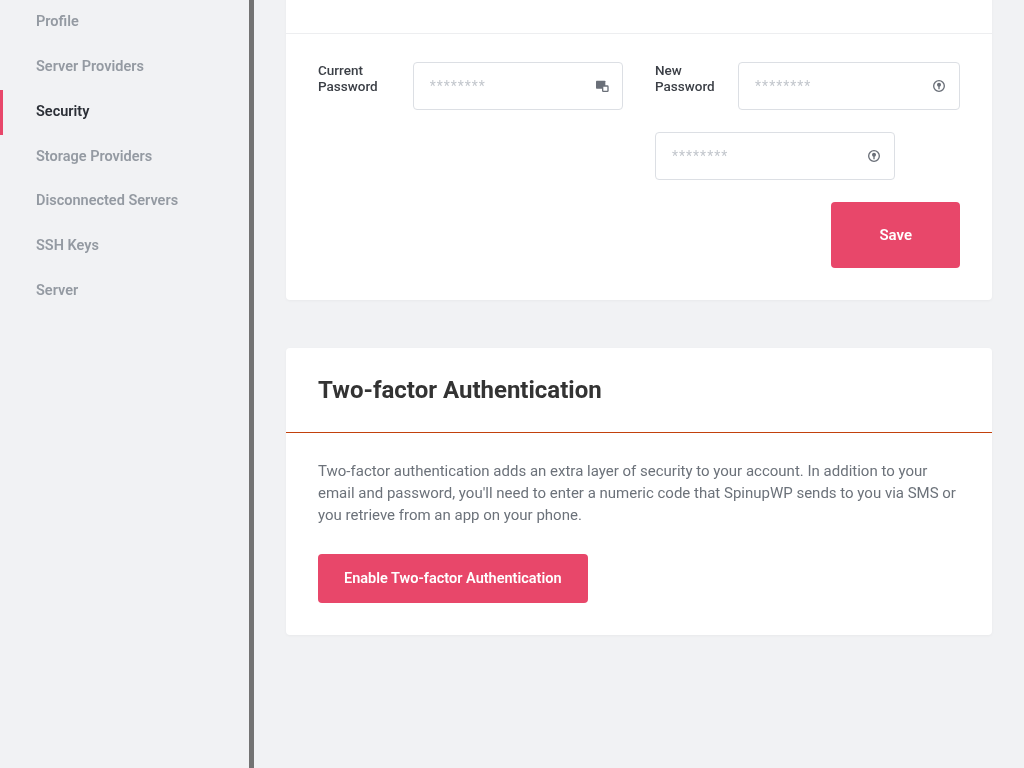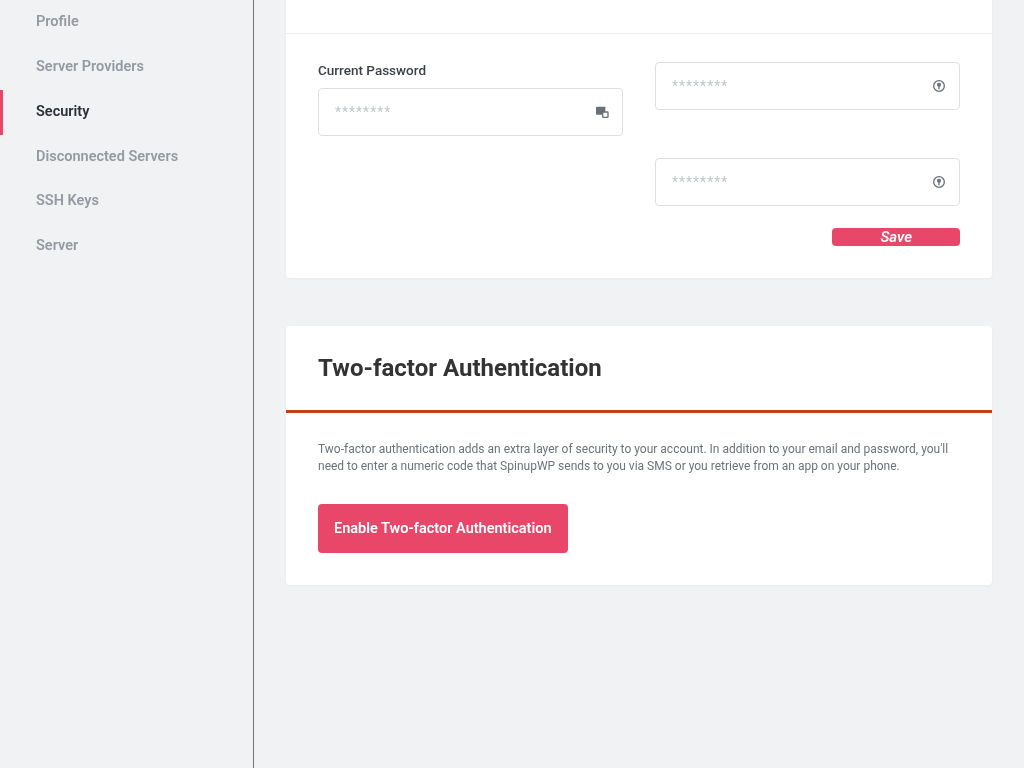--- a/index.html
+++ b/index.html
@@ -12,21 +12,21 @@
     overflow: hidden;
   }
   .layout {
     display: flex;
     width: 100%;
     height: 100%;
   }
   .sidebar {
     width: 254px;
     background: #f1f2f4;
-    border-right: 1px solid #737373;
+    border-right: 5px solid #737373;
     padding-top: 0;
   }
   .sidebar-item {
     display: block;
     padding: 13px 0 13px 36px;
     font-size: 14.5px;
     font-weight: 600;
     color: #949aa2;
     cursor: pointer;
     line-height: 1.3;
@@ -54,40 +54,40 @@
     border-radius: 4px;
     box-shadow: 0 1px 3px rgba(0,0,0,0.04);
     margin-bottom: 48px;
   }
   .card-header {
     padding: 0 32px 28px 32px;
     border-bottom: 1px solid #edeef0;
   }
   .card-header-tfa {
     padding: 28px 24px 28px 32px;
-    border-bottom: 3px solid #c2410c;
+    border-bottom: 1px solid #c2410c;
   }
   .card-header h2 {
     font-size: 22px;
     font-weight: 600;
     color: #2f343b;
   }
   .card-body {
     padding: 28px 32px 32px 32px;
   }
   .form-grid {
     display: grid;
     grid-template-columns: 1fr 1fr;
     column-gap: 32px;
     row-gap: 22px;
     align-items: start;
   }
   .form-group {
     display: flex;
-    flex-direction: column;
+    flex-direction: row;
   }
   .form-group.col2 { grid-column: 2; }
   .form-label {
     font-size: 13.5px;
     color: #3b3f46;
     margin-bottom: 10px;
     font-weight: 500;
   }
   .input-wrap {
     position: relative;
@@ -129,49 +129,49 @@
     background: #e8476a;
     color: #fff;
     border: none;
     border-radius: 4px;
     font-size: 15px;
     font-weight: 600;
     cursor: pointer;
     font-family: inherit;
   }
   .btn-save {
-    padding: 0 48px;
-    font-style: italic;
+    padding: 24px 48px;
   }
   .btn-tfa {
-    padding: 16px 16px;
+    padding: 16px 26px;
     font-size: 14.5px;
   }
   .tfa-text {
-    font-size: 12px;
+    font-size: 15px;
     line-height: 1.45;
     color: #6c727a;
     margin-bottom: 28px;
   }
   .card.first {
     margin-top: -30px; 
     padding-top: 0;
   }
   .card.first .card-header {
     padding-top: 10px;
   }
 </style>
 </head>
 <body>
 
 <div class="layout">
   <nav class="sidebar">
     <a class="sidebar-item"><span>Profile</span></a>
     <a class="sidebar-item"><span>Server Providers</span></a>
     <a class="sidebar-item active"><span>Security</span></a>
+    <a class="sidebar-item"><span>Storage Providers</span></a>
     <a class="sidebar-item"><span>Disconnected Servers</span></a>
     <a class="sidebar-item"><span>SSH Keys</span></a>
     <a class="sidebar-item"><span>Server</span></a>
   </nav>
 
   <main class="main">
 
     <section class="card first">
       <div class="card-header">
         <h2>&nbsp;</h2>
@@ -185,20 +185,21 @@
               <span class="input-icon">
                 <svg viewBox="0 0 24 24" width="16" height="16" fill="currentColor">
                     <rect x="3" y="4" width="14" height="12" rx="1"></rect>
                     <rect x="13" y="12" width="8" height="8" rx="1" fill="#fff" stroke="currentColor" stroke-width="2"></rect>
                   </svg>
               </span>
             </div>
           </div>
 
           <div class="form-group">
+            <label class="form-label">New Password</label>
             <div class="input-wrap">
               <input type="password" class="text-input" placeholder="********" style="">
               <span class="input-icon">
                 <svg viewBox="0 0 24 24" width="16" height="16" fill="none" stroke="currentColor" stroke-width="2">
                     <circle cx="12" cy="12" r="8"></circle>
                     <circle cx="12" cy="10" r="2" fill="currentColor"></circle>
                     <path d="M12 12 v5"></path>
                   </svg>
               </span>
             </div>

